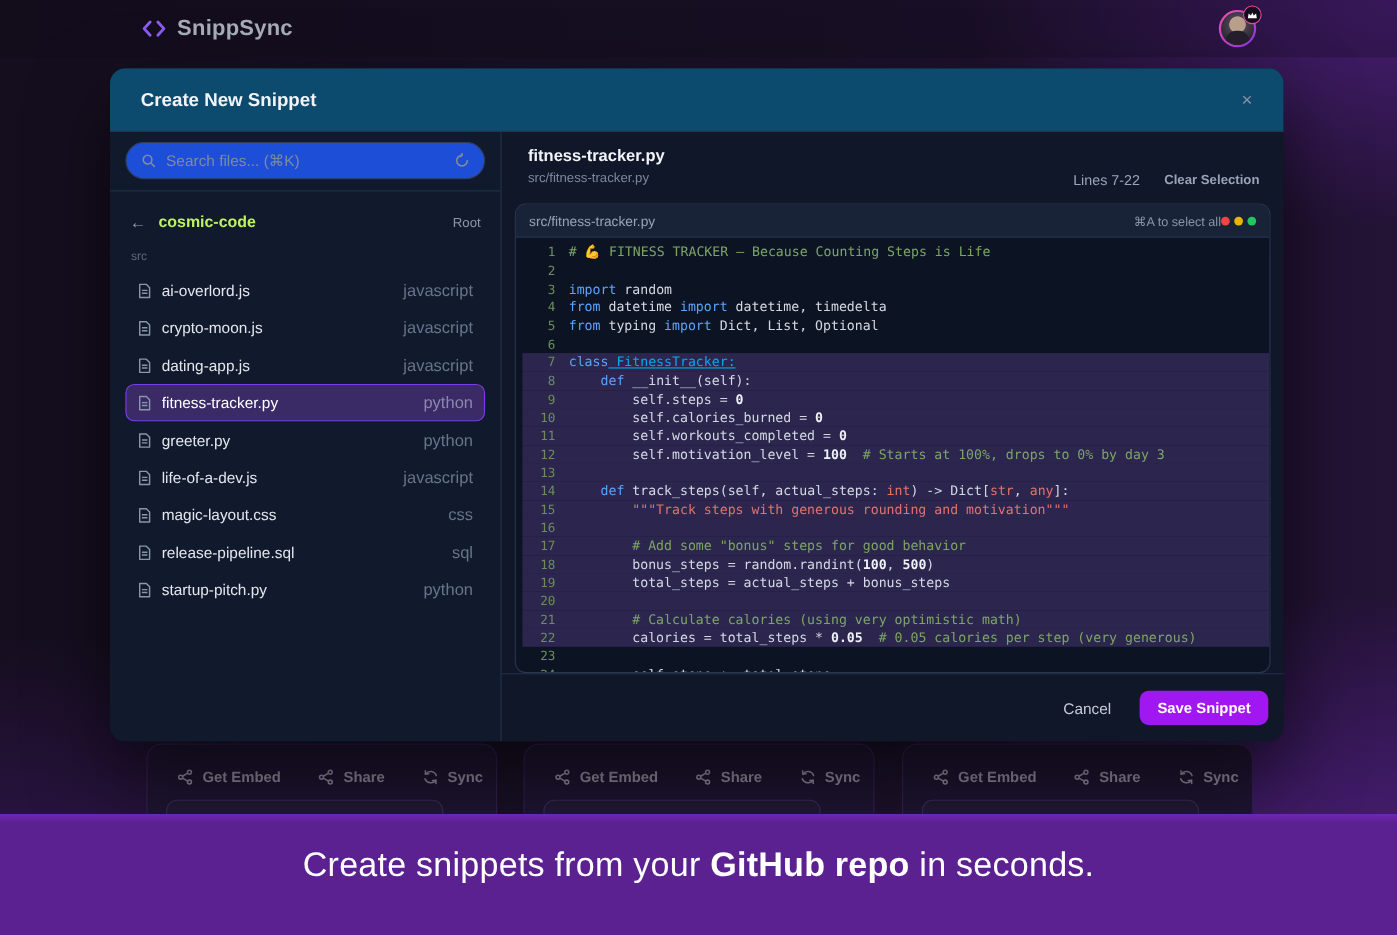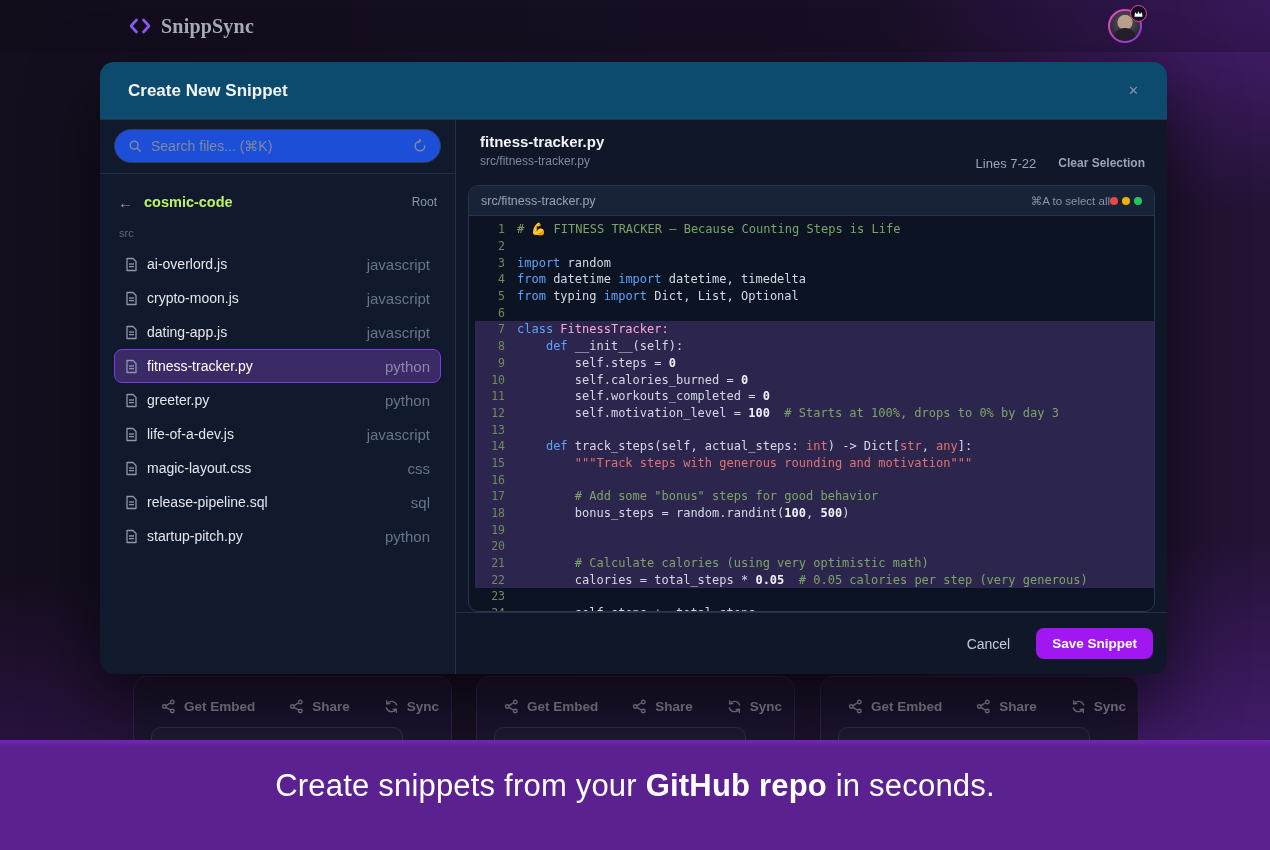--- a/index.html
+++ b/index.html
@@ -13,21 +13,21 @@
       linear-gradient(90deg, #150e1e, #1b1128 55%, #231335);
     position:relative;
     color:#e5e7ee;
   }
   .page { position:absolute; inset:0; }
 
   
   .navbar { position:absolute; top:0; left:0; width:100%; height:52px;
     background:rgba(12,8,20,.25); }
   .nav-inner { width:1070px; margin:0 auto; height:100%; padding:0 28px;
-    display:flex; align-items:center; justify-content:space-between;font-family:Liberation Serif, serif; }
+    display:flex; align-items:center; justify-content:space-between; }
   .brand { display:flex; align-items:center; gap:9px; cursor:pointer; }
   .brand-name { font-size:20px; font-weight:700; color:#a7adb9; letter-spacing:.2px; }
   .avatar-wrap { position:relative; width:34px; height:34px; }
   .avatar-ring { width:34px; height:34px; border-radius:50%;
     background:linear-gradient(135deg,#f253a8,#8b36e8); padding:2px; }
   .avatar-img { width:100%; height:100%; border-radius:50%;
     background:radial-gradient(circle at 50% 38%, #b9a18d 0 30%, #4a4150 33%, #2e2836 70%);
     overflow:hidden; position:relative; }
   .avatar-img::after { content:""; position:absolute; left:50%; top:58%; transform:translateX(-50%);
     width:22px; height:14px; border-radius:10px 10px 0 0; background:#241f2c; }
@@ -88,21 +88,21 @@
   .dots { display:flex; gap:4px; }
   .dot { width:8px; height:8px; border-radius:50%; display:inline-block; }
 
   .code-body { flex:1; overflow:hidden; padding:5px 0 0 6px;
     font-family:"DejaVu Sans Mono", monospace; font-size:12px; }
   .cl-row { height:16.7px; display:flex; align-items:center; }
   .cl-row.hl { background:#2c264f; }
   .ln { width:30px; flex:none; text-align:right; margin-right:12px; color:#6d8c5b; font-size:11.5px; }
   .lc { white-space:pre; color:#d3d9e3; }
   .tok-k { color:#5ea2f7; }
-  .tok-cl { color:#f9a8d4; }
+  .tok-cl { color:#0ea5e9;text-decoration:underline; }
   .tok-p { color:#d3d9e3; }
   .tok-c { color:#7ca565; }
   .tok-s { color:#e2726e; }
   .tok-t { color:#e2726e; }
   .tok-num { color:#eef2f8; font-weight:700; }
 
   .panel-footer { flex:1; border-top:1px solid #223048; display:flex; align-items:center;
     justify-content:flex-end; padding:0 14px; gap:26px; }
   .cancel-btn { color:#c6ccd8; font-size:14px; cursor:pointer; }
   .save-btn { background:var(--accent,#a017f2); color:#fff; font-size:13.5px; font-weight:700;
@@ -505,20 +505,21 @@
               <div class="cl-row hl">
                 <span class="ln">17</span>
                 <span class="lc"><span class="tok-c">        # Add some "bonus" steps for good behavior</span></span>
               </div>
               <div class="cl-row hl">
                 <span class="ln">18</span>
                 <span class="lc"><span class="tok-p">        bonus_steps = random.randint(</span><span class="tok-num">100</span><span class="tok-p">, </span><span class="tok-num">500</span><span class="tok-p">)</span></span>
               </div>
               <div class="cl-row hl">
                 <span class="ln">19</span>
+                <span class="lc"><span class="tok-p">        total_steps = actual_steps + bonus_steps</span></span>
               </div>
               <div class="cl-row hl">
                 <span class="ln">20</span>
                 <span class="lc"></span>
               </div>
               <div class="cl-row hl">
                 <span class="ln">21</span>
                 <span class="lc"><span class="tok-c">        # Calculate calories (using very optimistic math)</span></span>
               </div>
               <div class="cl-row hl">

